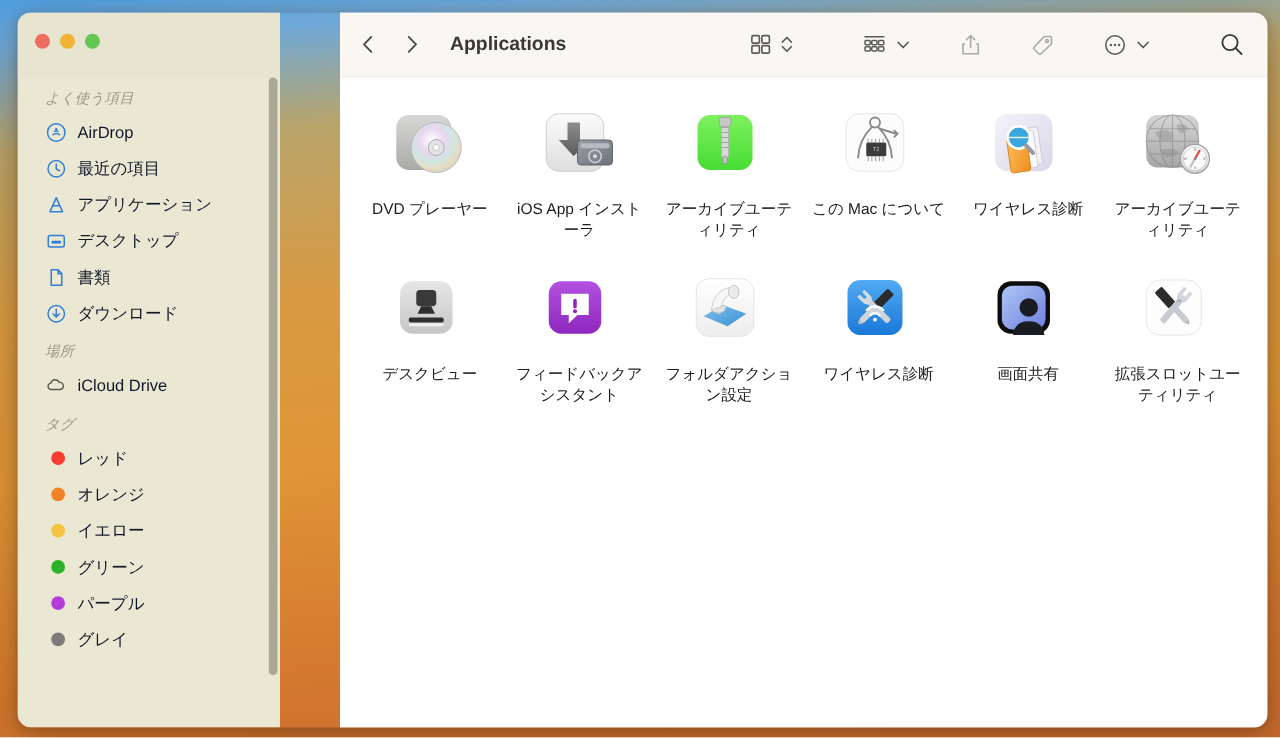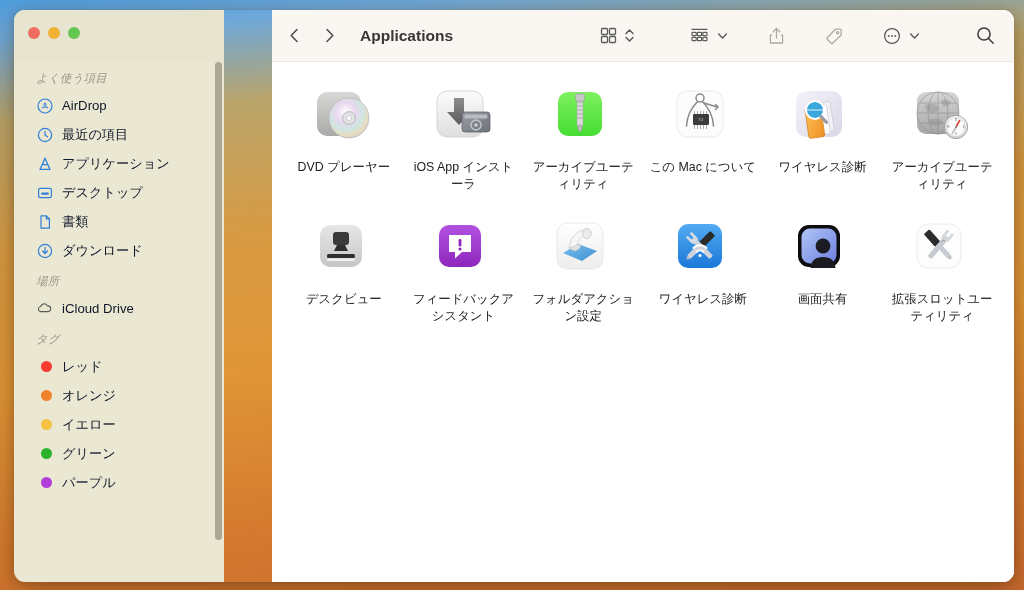--- a/index.html
+++ b/index.html
@@ -307,20 +307,26 @@
           <span class="tag-dot" style="background:#2bb22b"></span>
         </span>
         <span>グリーン</span>
       </div>
       <div class="sb-item">
         <span class="sb-icon">
           <span class="tag-dot" style="background:#b33cdb"></span>
         </span>
         <span>パープル</span>
       </div>
+      <div class="sb-item">
+        <span class="sb-icon">
+          <span class="tag-dot" style="background:#7c7c7c"></span>
+        </span>
+        <span>グレイ</span>
+      </div>
 
       <div id="sidebar-scrollbar"></div>
     </div>
 
     <div id="main">
 
       <div id="toolbar">
         <div class="tb-nav">
           <span class="tb-btn">
             <svg width="13" height="17" viewBox="0 0 13 17" fill="none" stroke="#4a4a4a" stroke-width="1.5" stroke-linecap="round" stroke-linejoin="round">

